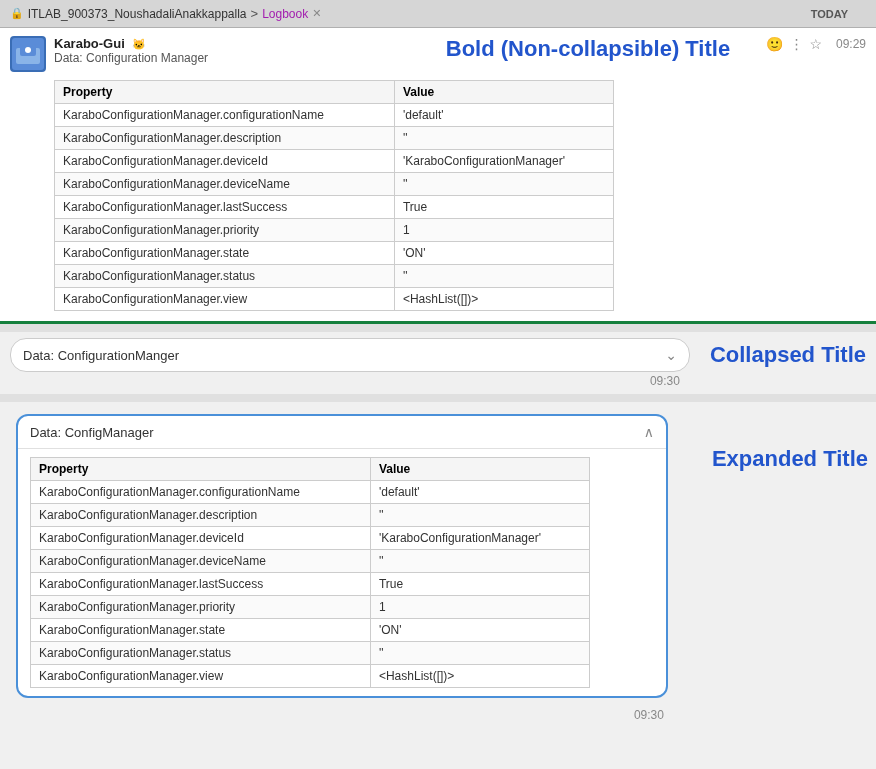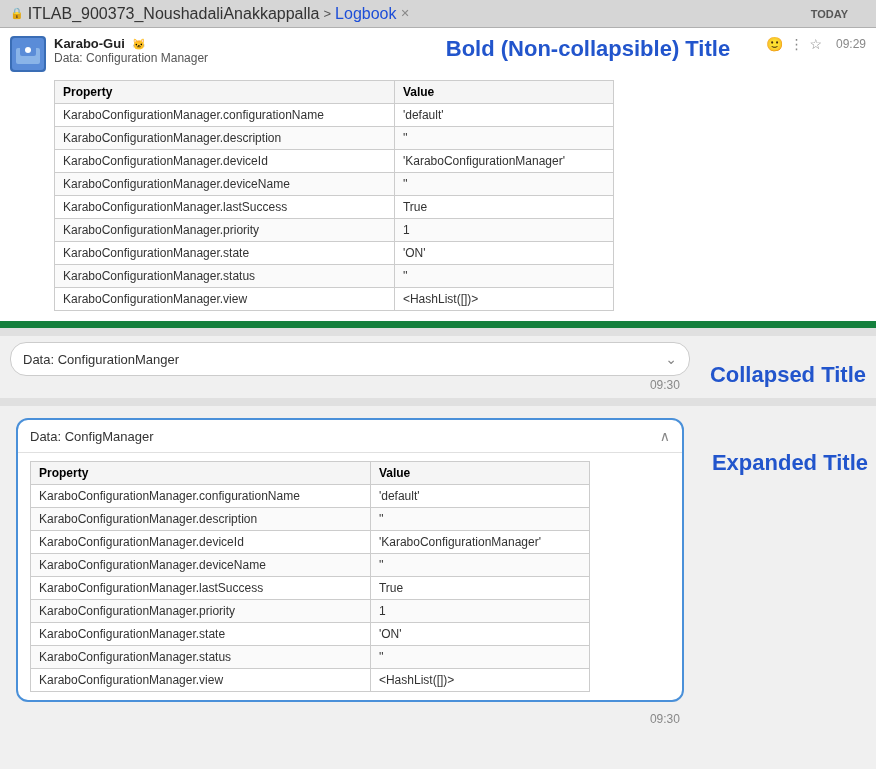--- a/index.html
+++ b/index.html
@@ -20,30 +20,30 @@
       padding: 0 10px;
       border-bottom: 1px solid #b0b0b0;
       position: relative;
     }
     .title-bar-lock {
       font-size: 11px;
       margin-right: 4px;
       color: #555;
     }
     .title-bar-text {
-      font-size: 16px;
+      font-size: 12px;
       color: #333;
     }
     .title-bar-arrow {
       margin: 0 4px;
       color: #555;
     }
     .title-bar-logbook {
-      font-size: 16px;
-      color: #1d4ed8;
+      font-size: 12px;
+      color: #a21caf;
     }
     .title-bar-close {
       font-size: 11px;
       color: #888;
       margin-left: 4px;
     }
     .title-bar-today {
       position: absolute;
       right: 28px;
       font-size: 11px;
@@ -53,21 +53,21 @@
 
     
     .main-content {
       background: #f0f0f0;
       min-height: 741px;
     }
 
     
     .message-block {
       background: white;
-      border-bottom: 7px solid #15803d;
+      border-bottom: 3px solid #15803d;
       padding: 0;
     }
 
     .message-header {
       display: flex;
       align-items: flex-start;
       padding: 8px 10px;
       position: relative;
     }
 
@@ -320,21 +320,21 @@
 
   <div style="position:relative; background:#f0f0f0; padding: 6px 0;">
     <div style="display:flex; justify-content: space-between; align-items: flex-start; padding: 0 10px;">
       <div style="flex:1;">
         <div class="collapsed-panel">
           <span class="collapsed-panel-title">Data: ConfigurationManger</span>
           <span class="chevron-down">⌄</span>
         </div>
         <div class="panel-time">09:30</div>
       </div>
-      <div style="padding-left:20px; padding-top: 4px; margin-top: 16px;">
+      <div style="padding-left:20px; padding-top: 4px;">
         <span style="font-size:22px;font-weight:bold;color:#2255cc;">Collapsed Title</span>
       </div>
     </div>
   </div>
 
   <div class="msg-separator"></div>
 
   <div style="position:relative; background:#f0f0f0; padding: 4px 0;">
     <div style="display:flex; align-items: flex-start; padding: 0 8px;">
       <div style="flex:1; min-width:0;">
@@ -388,18 +388,18 @@
                     <td>KaraboConfigurationManager.view</td>
                     <td>&lt;HashList([])&gt;</td>
                   </tr>
                 </tbody>
             </table>
           </div>
         </div>
         <div class="time-label">09:30</div>
       </div>
       <div style="padding-left: 20px; padding-top: 40px;">
-        <span style="font-size:22px;font-weight:bold;color:#2255cc;">Expanded Title</span>
+        <span style="font-size:22px;font-weight:bold;color:#2255cc;margin-left:16px;">Expanded Title</span>
       </div>
     </div>
   </div>
 
 </div>
 
 </body></html>

